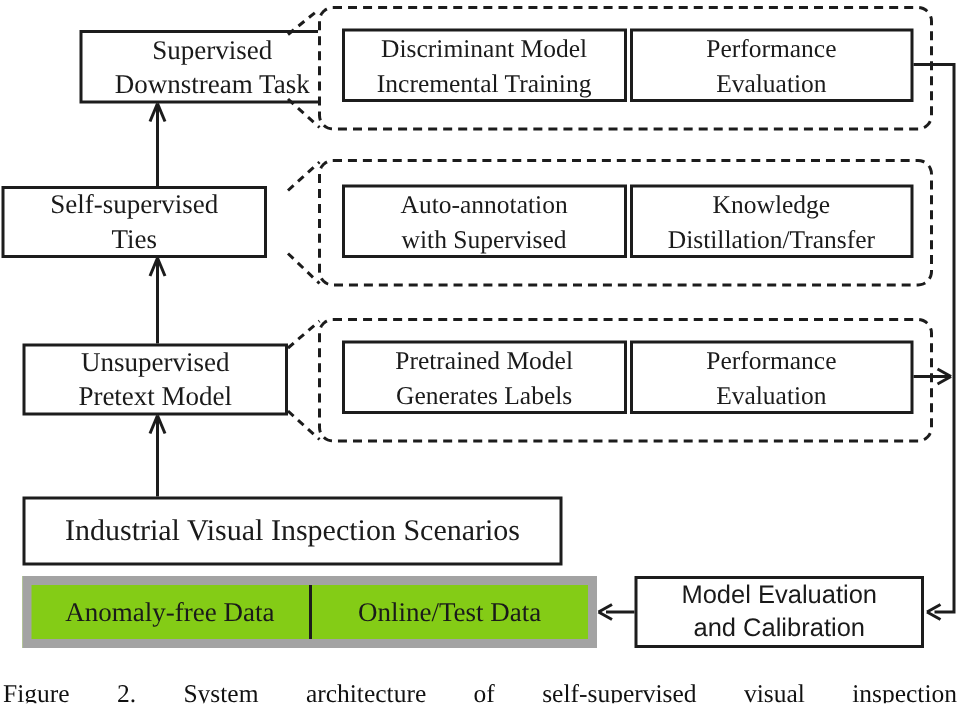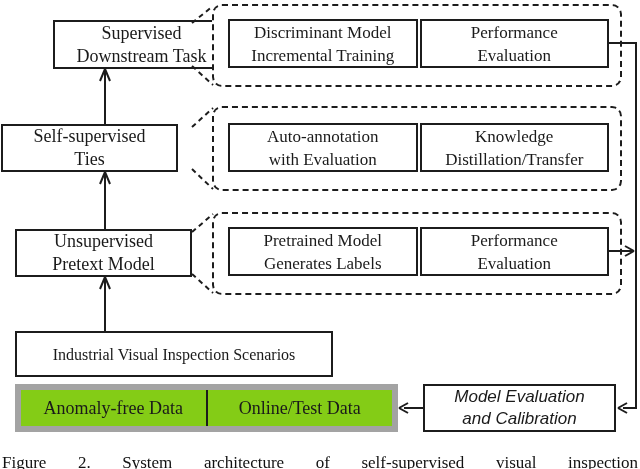--- a/index.html
+++ b/index.html
@@ -57,21 +57,20 @@
     align-items: center;
     justify-content: center;
     font-size: 18px;
   }
   .data-cell + .data-cell { border-left: 2px solid #1c1c1c; }
 
   .sans-box {
     font-family: "Liberation Sans", sans-serif;
     font-size: 17px;
     line-height: 22px;
-    font-style: italic;
   }
 
   #connector-layer {
     position: absolute;
     left: 0; top: 0;
     width: 640px; height: 469px;
     pointer-events: none;
   }
   #connector-layer line, #connector-layer polyline, #connector-layer path {
     stroke: #1c1c1c;
@@ -108,34 +107,34 @@
   <div class="abs module-row" style="left:228px; top:19px; width:381px; height:49px;">
     <div class="solid-box module-box">Discriminant Model
 Incremental Training</div>
     <div class="solid-box module-box">Performance
 Evaluation</div>
   </div>
 
   <div class="abs dashed-container" style="left:212px; top:106px; width:410px; height:85px;"></div>
   <div class="abs module-row" style="left:228px; top:123px; width:381px; height:49px;">
     <div class="solid-box module-box">Auto-annotation
-with Evaluation</div>
+with Supervised</div>
     <div class="solid-box module-box">Knowledge
 Distillation/Transfer</div>
   </div>
 
   <div class="abs dashed-container" style="left:212px; top:212px; width:410px; height:83px;"></div>
   <div class="abs module-row" style="left:228px; top:227px; width:381px; height:49px;">
     <div class="solid-box module-box">Pretrained Model
 Generates Labels</div>
     <div class="solid-box module-box">Performance
 Evaluation</div>
   </div>
 
-  <div class="abs solid-box" style="left:15px; top:331px; width:318px; height:46px; font-size:16px;text-align:center;">Industrial Visual Inspection Scenarios</div>
+  <div class="abs solid-box" style="left:15px; top:331px; width:360px; height:46px; font-size:20px;text-align:center;">Industrial Visual Inspection Scenarios</div>
 
   <div class="abs data-strip" style="left:15px; top:384px; width:383px; height:48px;">
     <div class="data-cell">Anomaly-free Data</div>
     <div class="data-cell">Online/Test Data</div>
   </div>
 
   <div class="abs solid-box sans-box" style="left:423px; top:384px; width:193px; height:48px;">Model Evaluation
 and Calibration</div>
 
   <svg id="connector-layer" viewBox="0 0 640 469" xmlns="http://www.w3.org/2000/svg">

